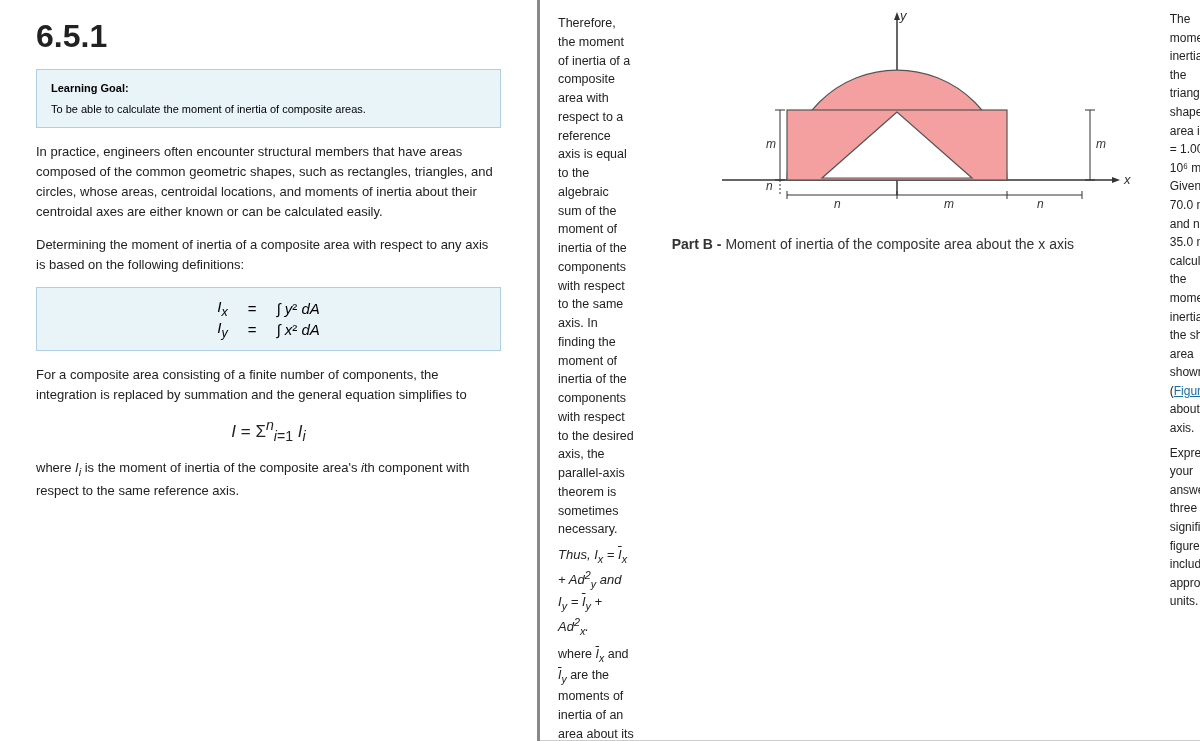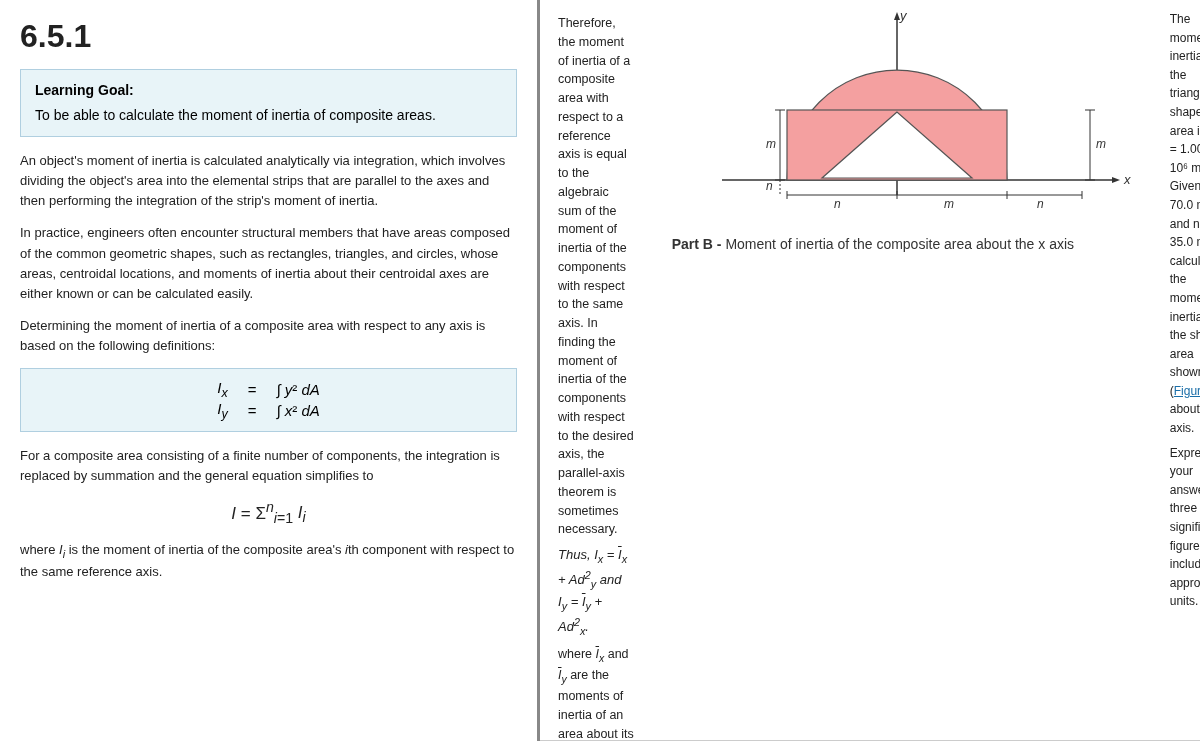--- a/index.html
+++ b/index.html
@@ -11,38 +11,38 @@
       width: 1200px;
       height: 741px;
       overflow: hidden;
     }
 
     
     .left-panel {
       width: 540px;
       min-width: 540px;
       background: #fff;
-      padding: 18px 20px;
+      padding: 18px 36px;
       overflow-y: auto;
       border-right: 3px solid #888;
     }
 
     .section-title {
       font-size: 32px;
       font-weight: bold;
       color: #222;
       margin-bottom: 14px;
     }
 
     .learning-goal-box {
       background: #e8f4f8;
       border: 1px solid #b0cfe0;
       padding: 10px 14px;
       margin-bottom: 14px;
-      font-size: 14px;
+      font-size: 11px;
       line-height: 1.5;
     }
     .learning-goal-box .lg-title {
       font-weight: bold;
       margin-bottom: 4px;
     }
 
     .body-text {
       font-size: 13px;
       line-height: 1.55;
@@ -234,21 +234,20 @@
 <body>
 
 <div class="left-panel">
   <div class="section-title">6.5.1</div>
 
   <div class="learning-goal-box">
     <div class="lg-title">Learning Goal:</div>
     <div>To be able to calculate the moment of inertia of composite areas.</div>
   </div>
 
-  <div class="body-text">An object's moment of inertia is calculated analytically via integration, which involves dividing the object's area into the elemental strips that are parallel to the axes and then performing the integration of the strip's moment of inertia.</div>
 
   <div class="body-text">In practice, engineers often encounter structural members that have areas composed of the common geometric shapes, such as rectangles, triangles, and circles, whose areas, centroidal locations, and moments of inertia about their centroidal axes are either known or can be calculated easily.</div>
 
   <div class="body-text">Determining the moment of inertia of a composite area with respect to any axis is based on the following definitions:</div>
 
   <div class="formula-box">
     <div class="formula-eq">
       <span class="math"><i>I<sub>x</sub></i></span>
       <span>=</span>
       <span>∫ <i>y</i>² <i>dA</i></span>

